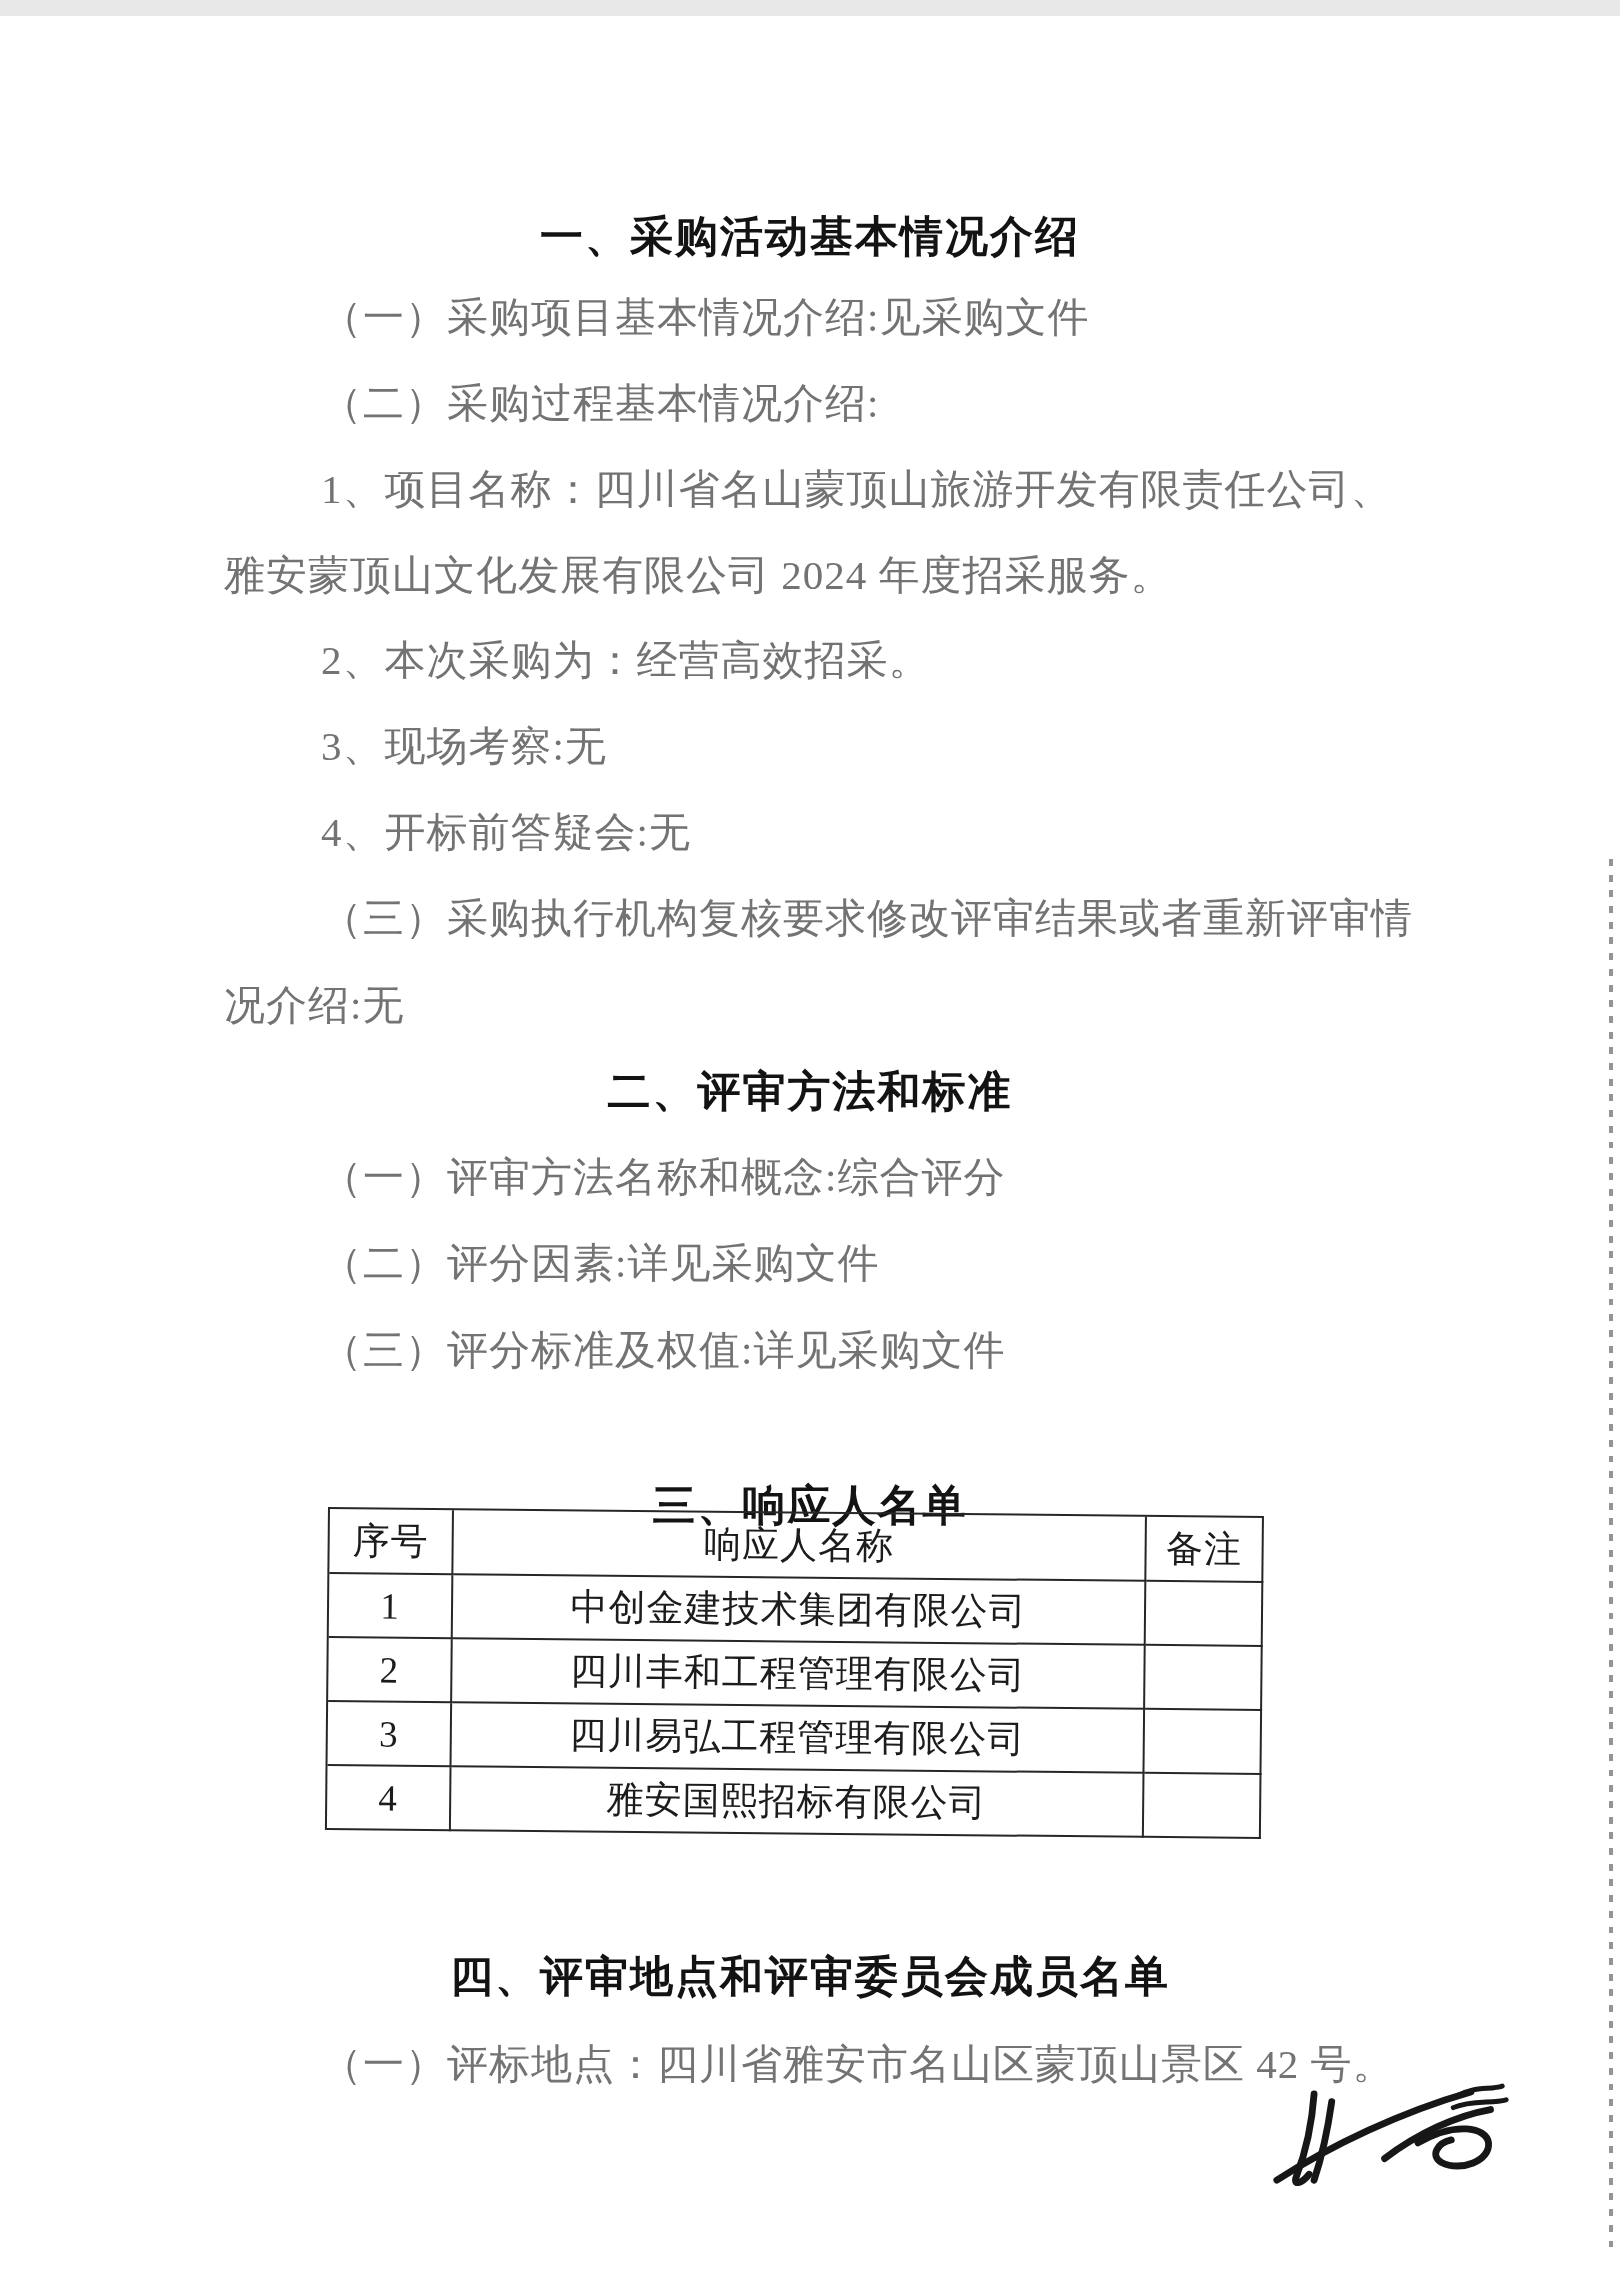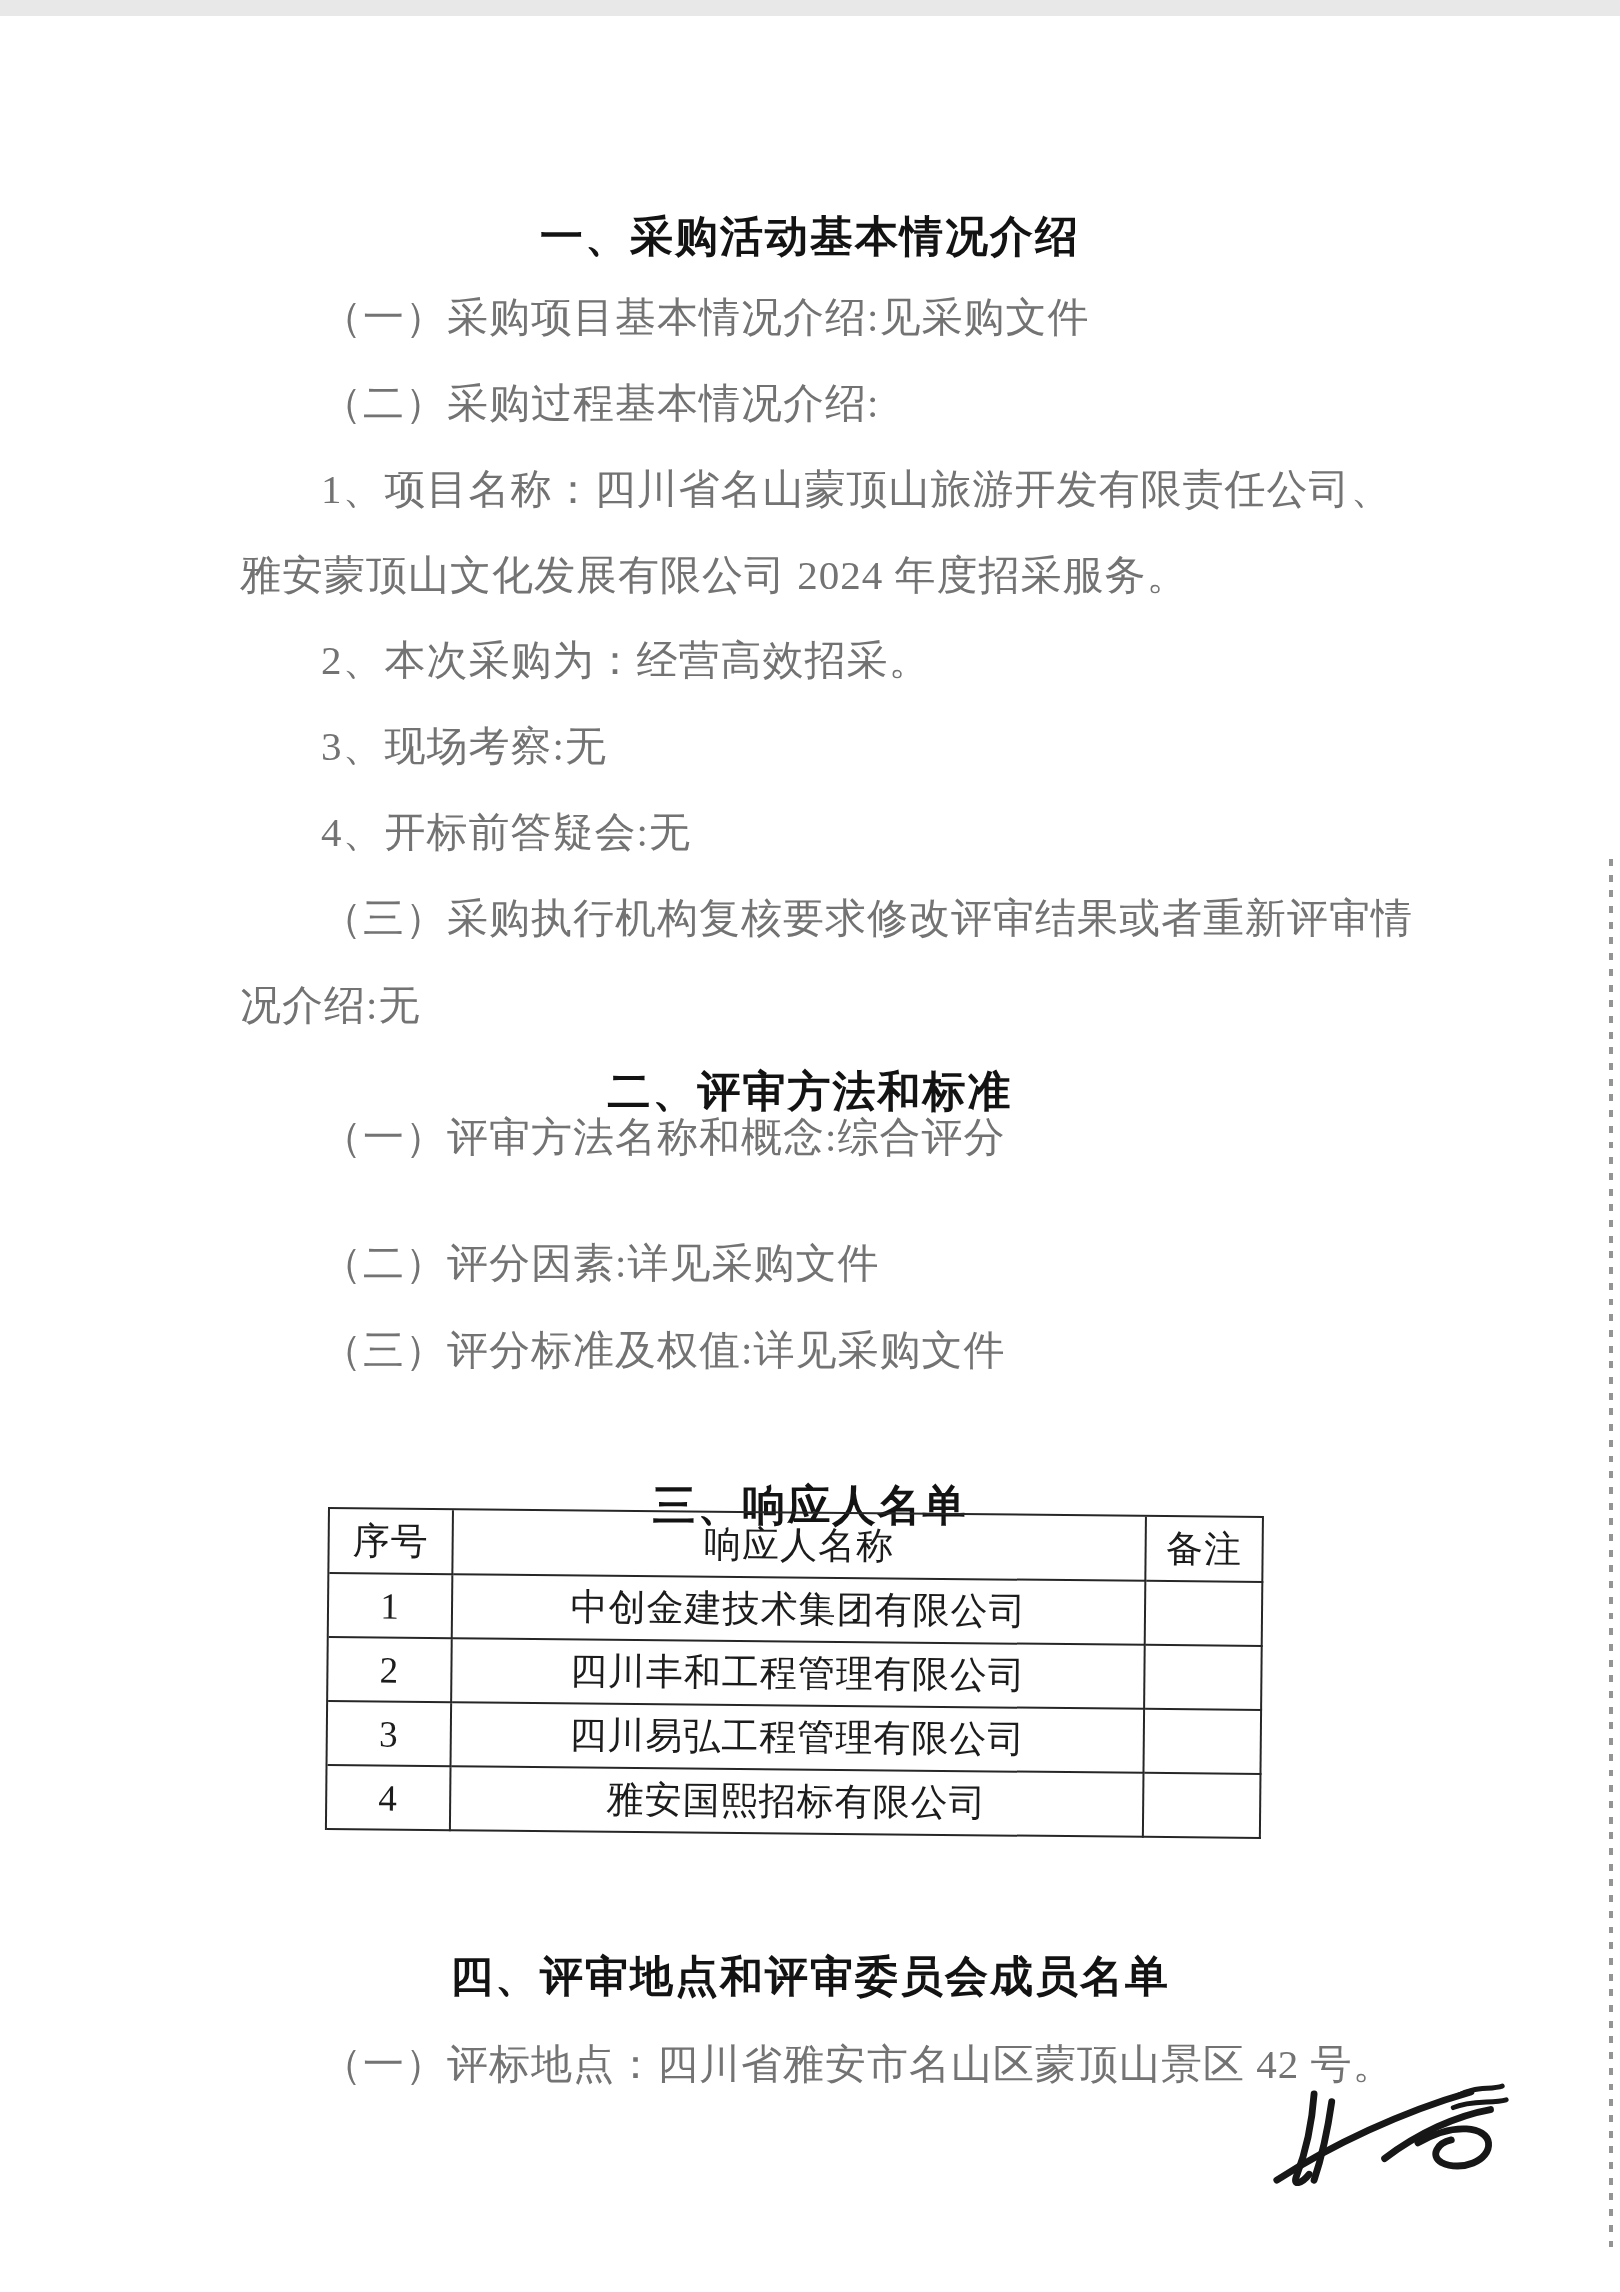--- a/index.html
+++ b/index.html
@@ -26,21 +26,21 @@
     text-align:center;
     font-family:"DejaVu Sans","Liberation Sans",sans-serif;
     font-weight:700;
     font-size:43px;
     line-height:59px;
     letter-spacing:2px;
     color:#131313;
     white-space:pre;
   }
   .indent{left:321px;}
-  .flush{left:240px;}
+  .flush{left:224px;}
   
   .resp-table{
     position:absolute;
     left:328px;top:1491px;
     display:grid;
     grid-template-columns:124px 693px 117px;
     grid-template-rows:65px 64px 64px 64px 64px;
     border-top:2.9px solid #262626;
     border-left:2.9px solid #262626;
     transform:rotate(0.55deg);
@@ -90,21 +90,21 @@
   <div class="line indent" style="top:444px">1、项目名称：四川省名山蒙顶山旅游开发有限责任公司、</div>
   <div class="line flush" style="top:530px">雅安蒙顶山文化发展有限公司 2024 年度招采服务。</div>
   <div class="line indent" style="top:615px">2、本次采购为：经营高效招采。</div>
   <div class="line indent" style="top:701px">3、现场考察:无</div>
   <div class="line indent" style="top:787px">4、开标前答疑会:无</div>
   <div class="line indent" style="top:873px">（三）采购执行机构复核要求修改评审结果或者重新评审情</div>
   <div class="line flush" style="top:960px">况介绍:无</div>
 
   <div class="heading" style="top:1046px">二、评审方法和标准</div>
 
-  <div class="line indent" style="top:1092px">（一）评审方法名称和概念:综合评分</div>
+  <div class="line indent" style="top:1132px">（一）评审方法名称和概念:综合评分</div>
   <div class="line indent" style="top:1218px">（二）评分因素:详见采购文件</div>
   <div class="line indent" style="top:1305px">（三）评分标准及权值:详见采购文件</div>
 
   <div class="heading" style="top:1460px">三、响应人名单</div>
 
   <div class="resp-table">
     <div class="tcell">序号</div>
     <div class="tcell">响应人名称</div>
     <div class="tcell">备注</div>
 

